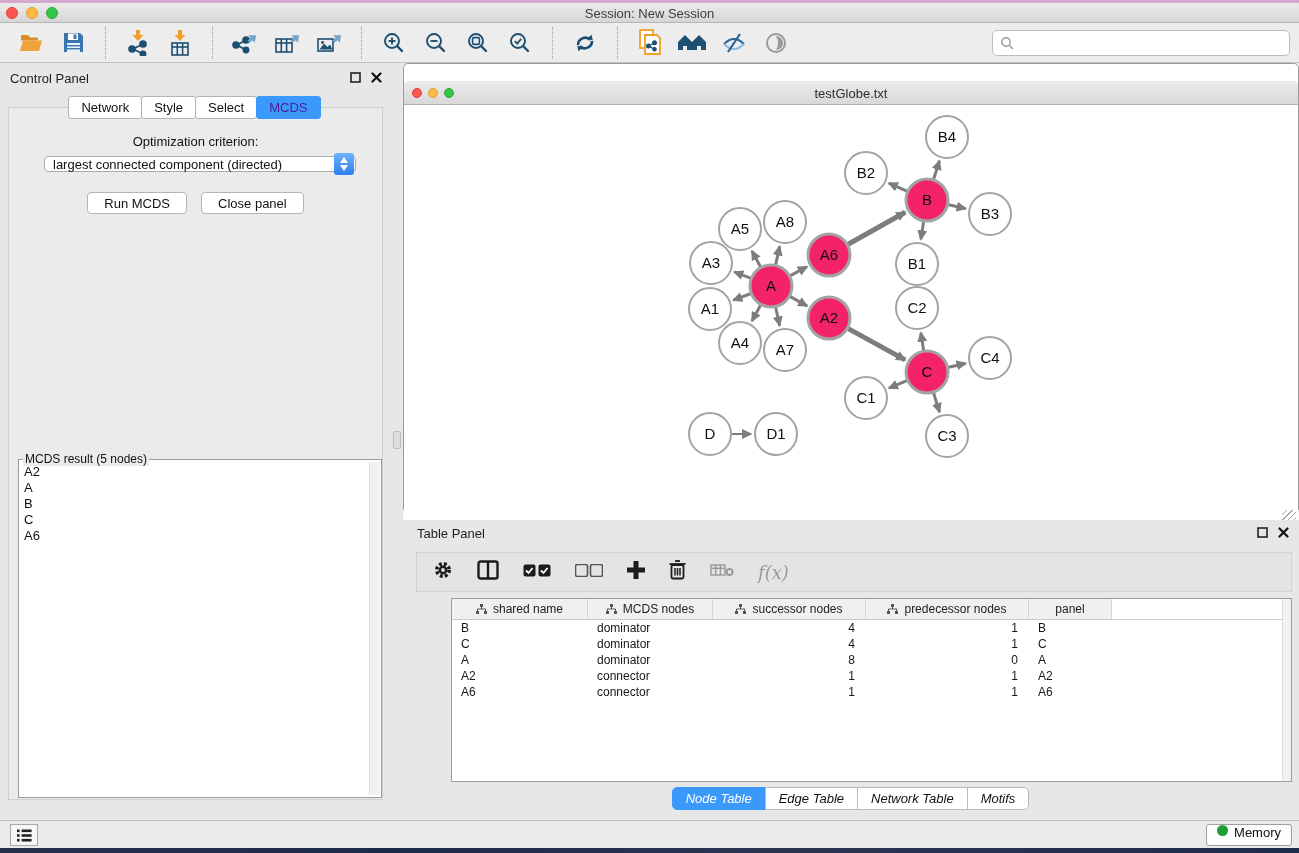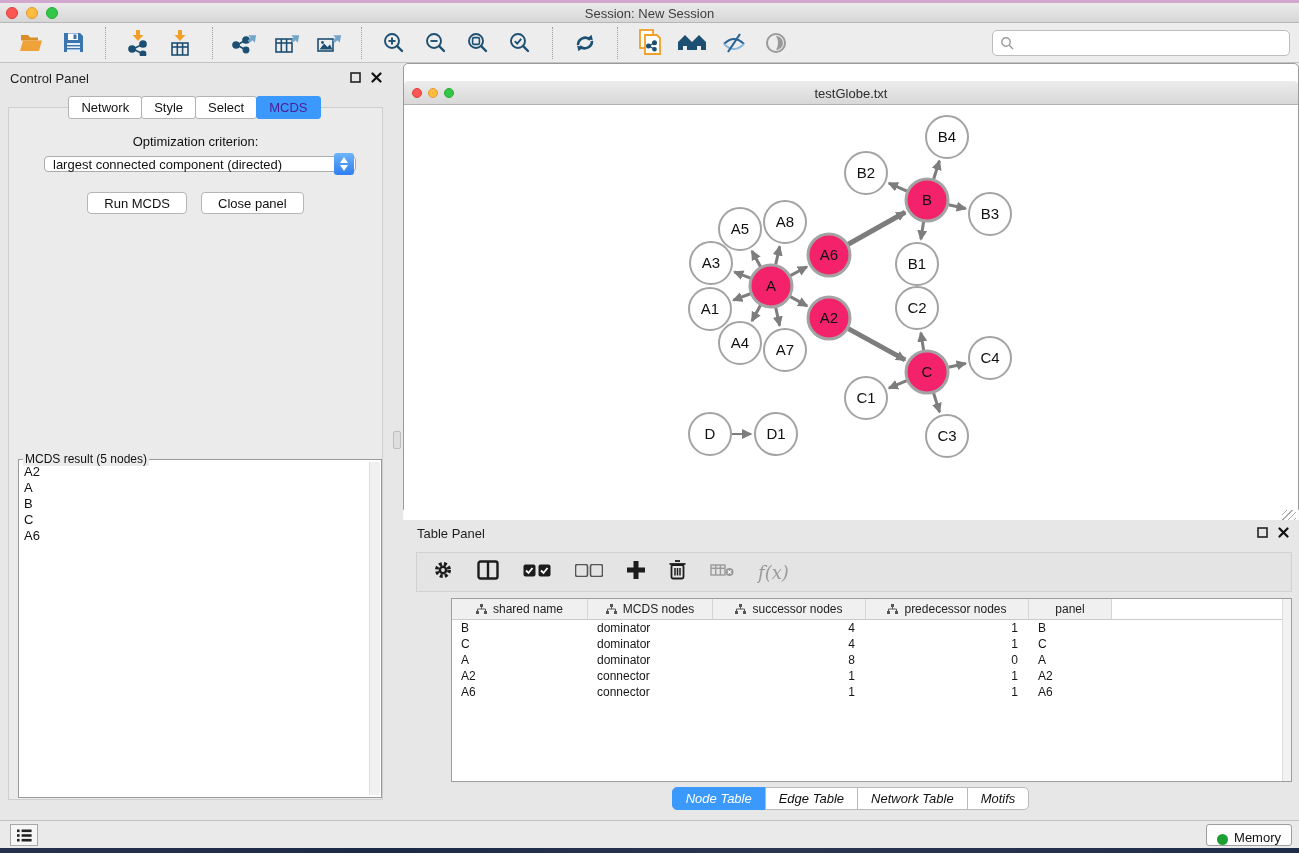--- a/index.html
+++ b/index.html
@@ -87,21 +87,21 @@
   .tp-tabs { position:absolute; left:0; right:0; top:267px; display:flex; justify-content:center;font-style:italic; }
   .tp-tab { font-size:13px; padding:3px 13px; height:23px; background:#fff; border:1px solid #b9b9b9; margin-left:-1px; color:#111; }
   .tp-tab:first-child { border-radius:5px 0 0 5px; }
   .tp-tab:last-child { border-radius:0 5px 5px 0; }
   .tp-tab.active { background:#3b99fc; color:#fff; border-color:#3b99fc; }
   
   .status-bar { position:absolute; left:0; top:820px; width:1299px; height:28px; background:#eaeaea; border-top:1px solid #c2c2c2; }
   .list-btn { position:absolute; left:10px; top:3px; width:28px; height:22px; background:#f6f6f6;
     border:1px solid #a8a8a8; display:flex; align-items:center; justify-content:center; }
   .memory-btn { position:absolute; right:7px; top:3px; height:22px; background:#fdfdfd; border:1px solid #9e9e9e;
-    border-radius:3px; display:flex; align-items:flex-end; gap:6px; padding:0 10px; font-size:13px; color:#111; }
+    border-radius:3px; display:flex; align-items:flex-start; gap:6px; padding:0 10px; font-size:13px; color:#111; }
   .mem-dot { width:11px; height:11px; border-radius:50%; background:#1d9e33; }
   .bottom-strip { position:absolute; left:0; top:848px; width:1299px; height:5px;
     background:linear-gradient(90deg,#25304d,#1d2a47 30%,#2a3552 60%,#1f2c49); }
 </style>
 </head>
 <body>
 
 <div class="screen">
   <div class="desktop-edge"></div>
 

